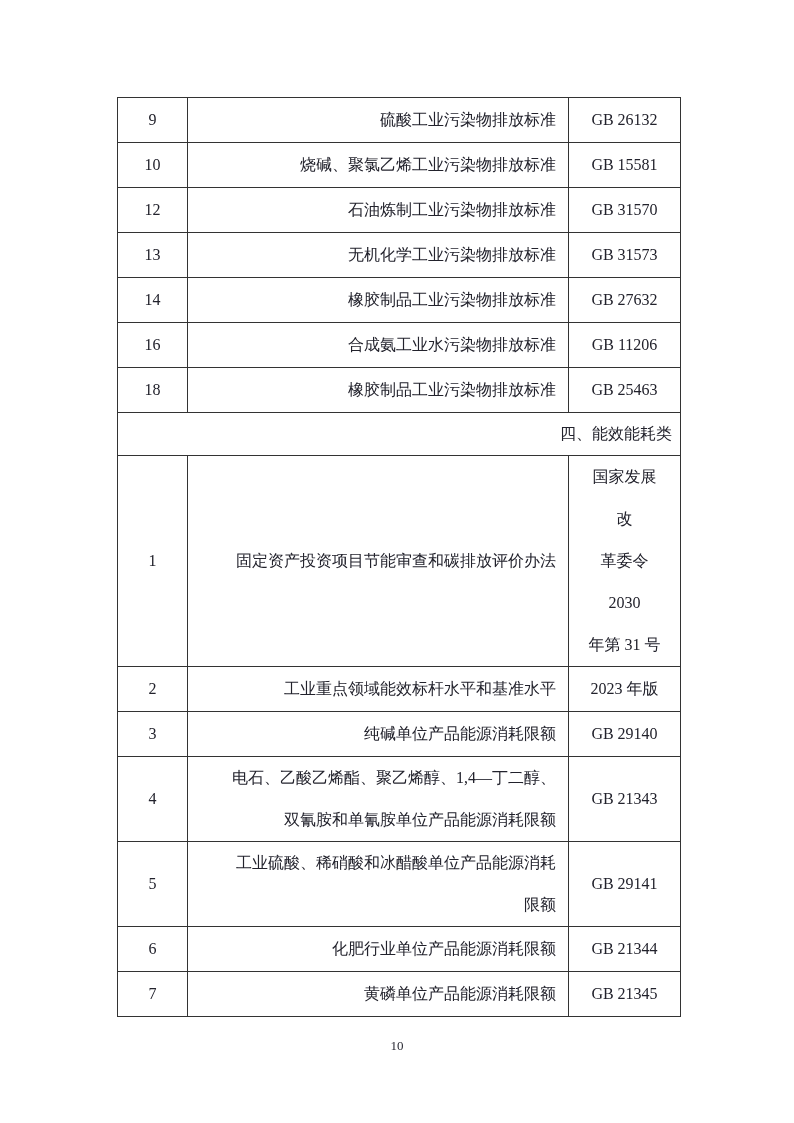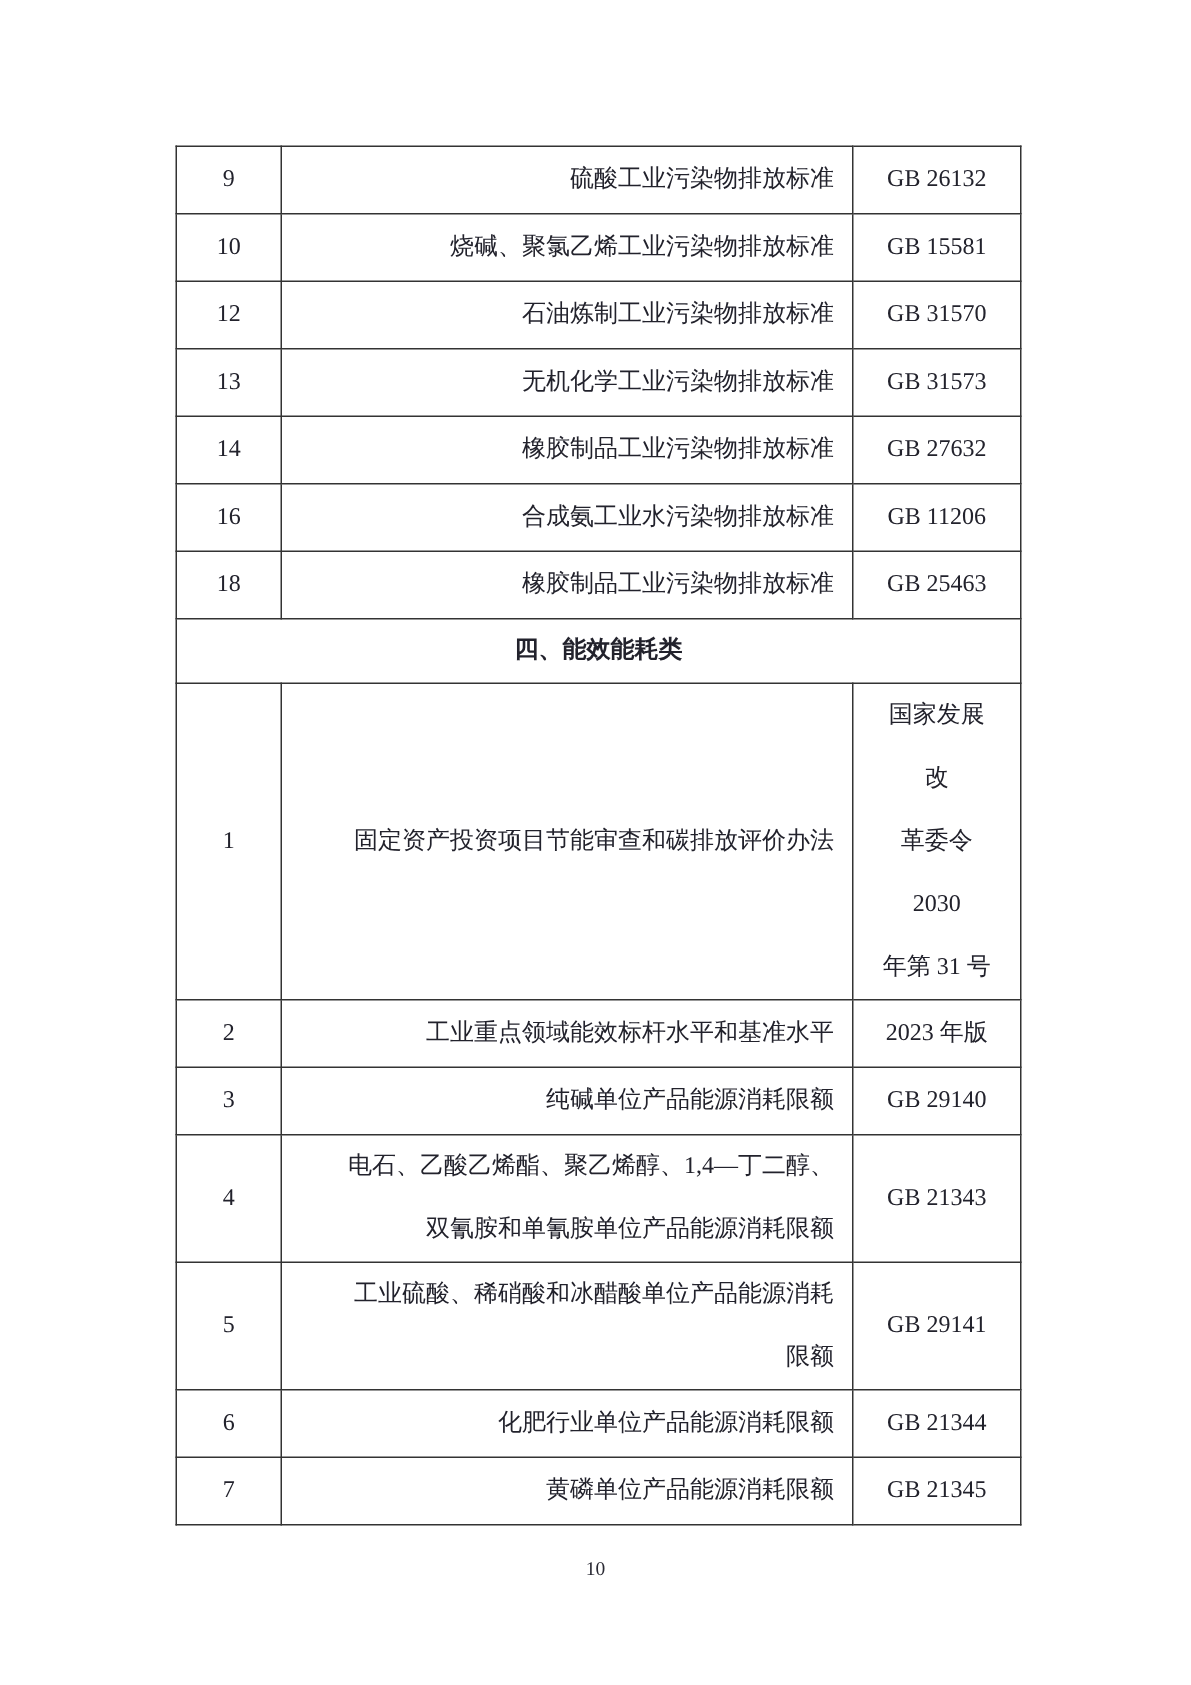--- a/index.html
+++ b/index.html
@@ -41,23 +41,23 @@
     text-align: right;
     padding: 0 12px;
     white-space: pre-line;
   }
   td.code {
     text-align: center;
     padding: 0 18px;
     white-space: pre-line;
   }
   td.section-header {
-    font-weight: bold;
+    font-weight: normal;
     font-size: 17px;
-    text-align: center;
+    text-align: right;
     padding: 0 8px;
   }
   .footer-pageno {
     position: absolute;
     top: 1038px;
     left: 0;
     width: 100%;
     text-align: center;
     font-size: 13px;
     color: #2a2a34;

